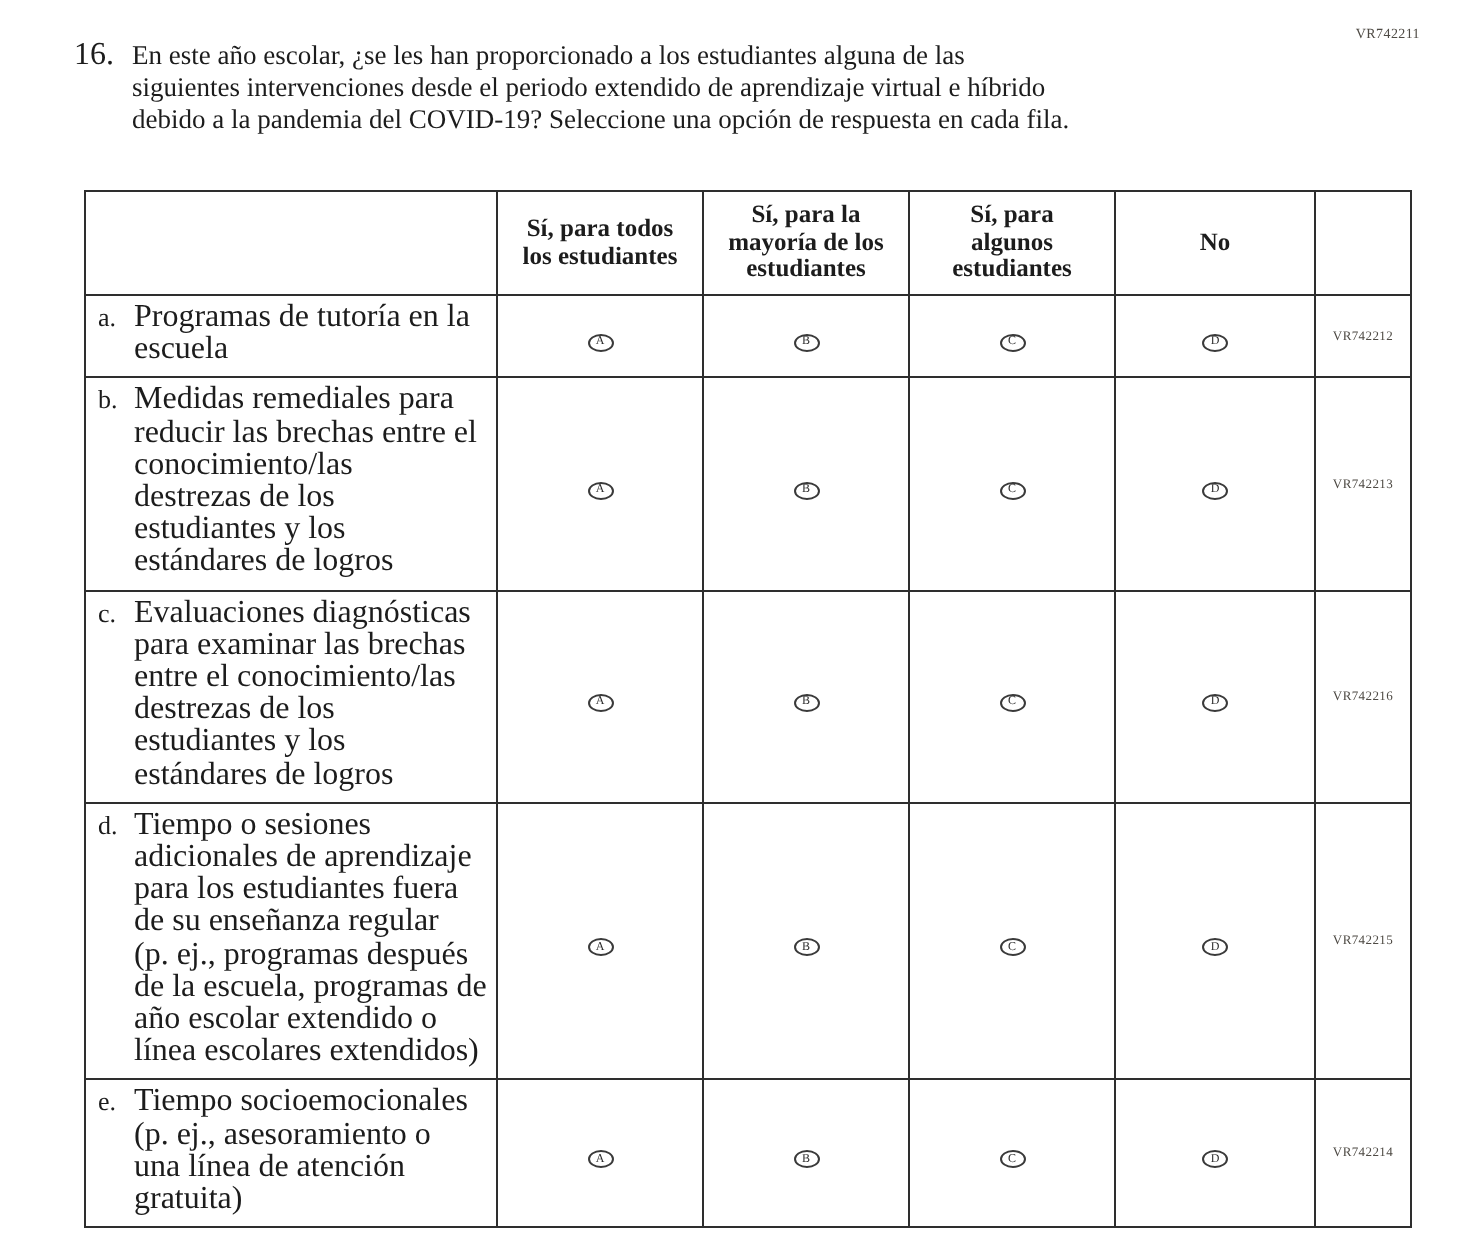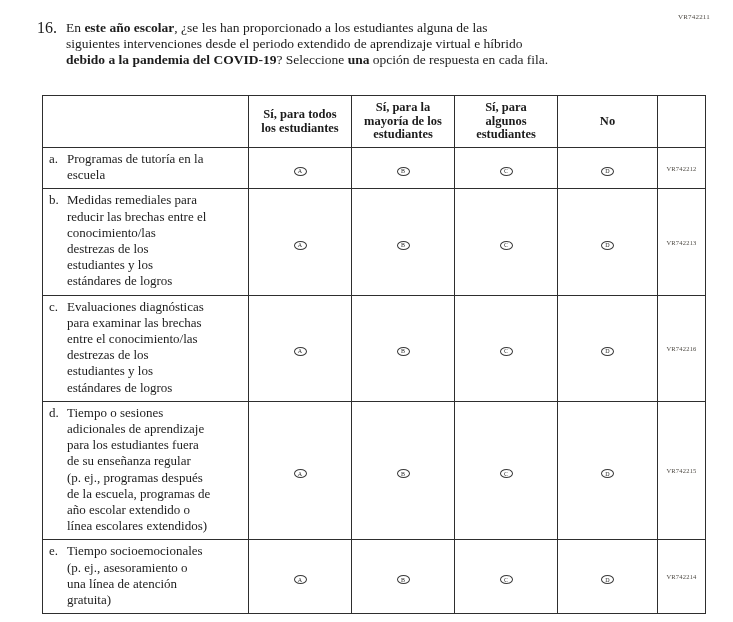--- a/index.html
+++ b/index.html
@@ -28,21 +28,21 @@
   .qnum {
     font-weight: normal;
     font-size: 16px;
     line-height: 15.8px;
   }
   .qtext {
     font-size: 13.5px;
     line-height: 15.8px;
     width: 610px;
   }
-  .qtext .b { font-weight: bold; }
+  .qtext .b { font-weight: normal; }
   table.grid {
     position: absolute;
     top: 95px; left: 42px;
     width: 663px;
     border-collapse: collapse;
     table-layout: fixed;
   }
   table.grid th, table.grid td {
     border: 1px solid #2e2e2e;
   }
@@ -61,21 +61,21 @@
     padding: 3px 4px 5px 6px;
   }
   .label-wrap { display: flex; }
   .row-id {
     flex: 0 0 18px;
     font-size: 13px;
     line-height: 16.2px;
   }
   .row-label {
     flex: 1;
-    font-size: 13px;
+    font-size: 16px;
     line-height: 16.2px;
     white-space: pre-line;
   }
   td.opt-cell {
     text-align: center;
     vertical-align: middle;
   }
   .bubble {
     display: inline-flex;
     width: 13px; height: 9px;

